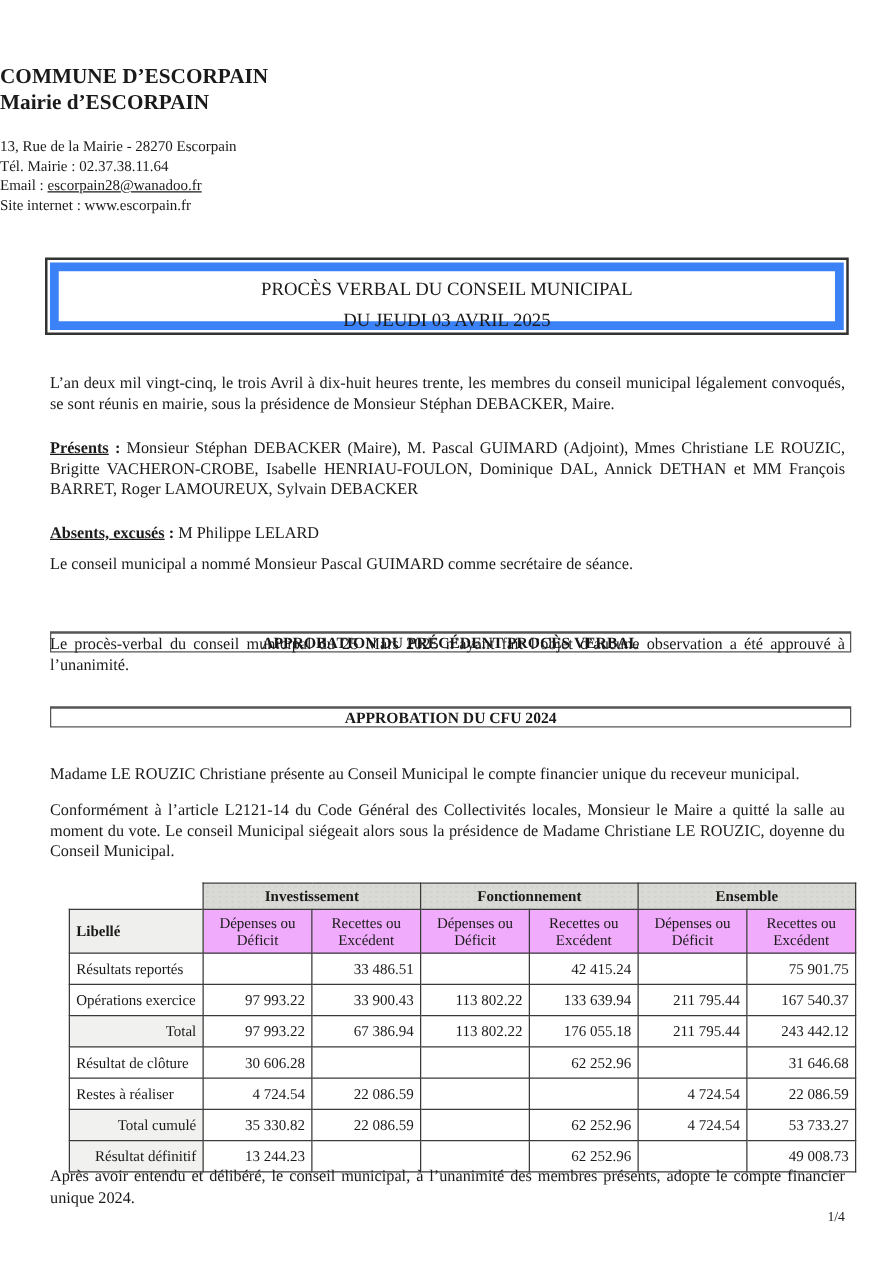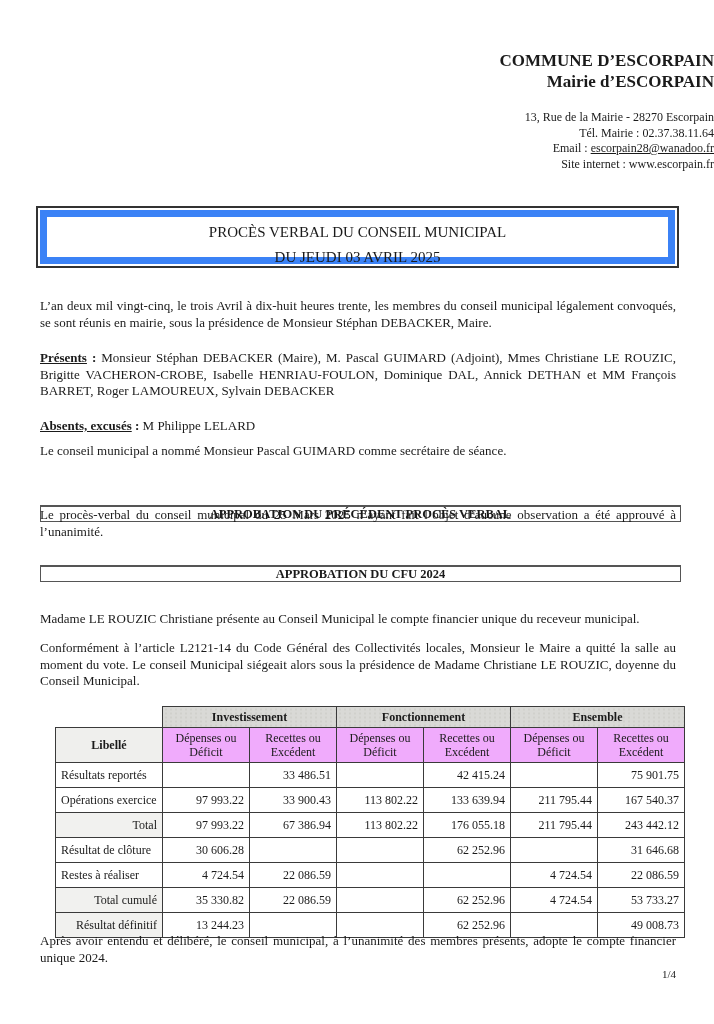--- a/index.html
+++ b/index.html
@@ -2,21 +2,21 @@
 <html><head>
   <meta charset="utf-8">
   <style>
     html, body { margin: 0; padding: 0; background: #ffffff; }
     body {
       width: 714px; height: 1024px; position: relative; overflow: hidden;
       font-family: "Liberation Serif", serif; color: #1a1a1a;
     }
     .page { position: absolute; left: 0; top: 0; width: 714px; height: 1024px; }
 
-    .hdr { position: absolute; left: 0; width: 714px; text-align: right; }
+    .hdr { position: absolute; left: 0; width: 714px; text-align: left; }
     .hdr-title { top: 50px; font-size: 17px; font-weight: bold; line-height: 21px; }
     .hdr-addr { top: 110px; font-size: 12px; line-height: 15.5px; }
     .hdr-addr .u { text-decoration: underline; }
 
     .title-box {
       position: absolute; left: 36px; top: 206px; width: 643px; height: 62px;
       border: 2px solid #333; box-sizing: border-box; padding: 2px;
     }
     .title-box-inner {
       width: 100%; height: 100%; border: 7px solid #3b82f6; box-sizing: border-box;
@@ -43,21 +43,21 @@
     table.cfu td, table.cfu th {
       border: 1.5px solid #3a3a3a; padding: 0 5px; font-weight: normal;
     }
     table.cfu .blank { border: none; background: transparent; }
     table.cfu .grp {
       background: #d9d9d6; font-weight: bold; text-align: center; height: 20px;
       background-image: radial-gradient(#c5c5c0 0.6px, transparent 0.8px);
       background-size: 5px 4px;
     }
     table.cfu .sub { background: #f0abfc; text-align: center; height: 34px; }
-    table.cfu .libhead { background: #efefed; text-align: center; font-weight: bold; }
+    table.cfu .libhead { background: #efefed; text-align: left; font-weight: bold; }
     table.cfu td.num { text-align: right; height: 24px; }
     table.cfu td.lab { text-align: left; height: 24px; }
     table.cfu tr.shade td.lab { background: #f1f1ef; text-align: right; }
 
     .c0 { width: 96px; } .c1 { width: 76px; } .c2 { width: 76px; }
     .c3 { width: 76px; } .c4 { width: 76px; } .c5 { width: 76px; } .c6 { width: 76px; }
 
     .pagenum { position: absolute; right: 38px; top: 968px; font-size: 11px; }
   </style>
 </head>

